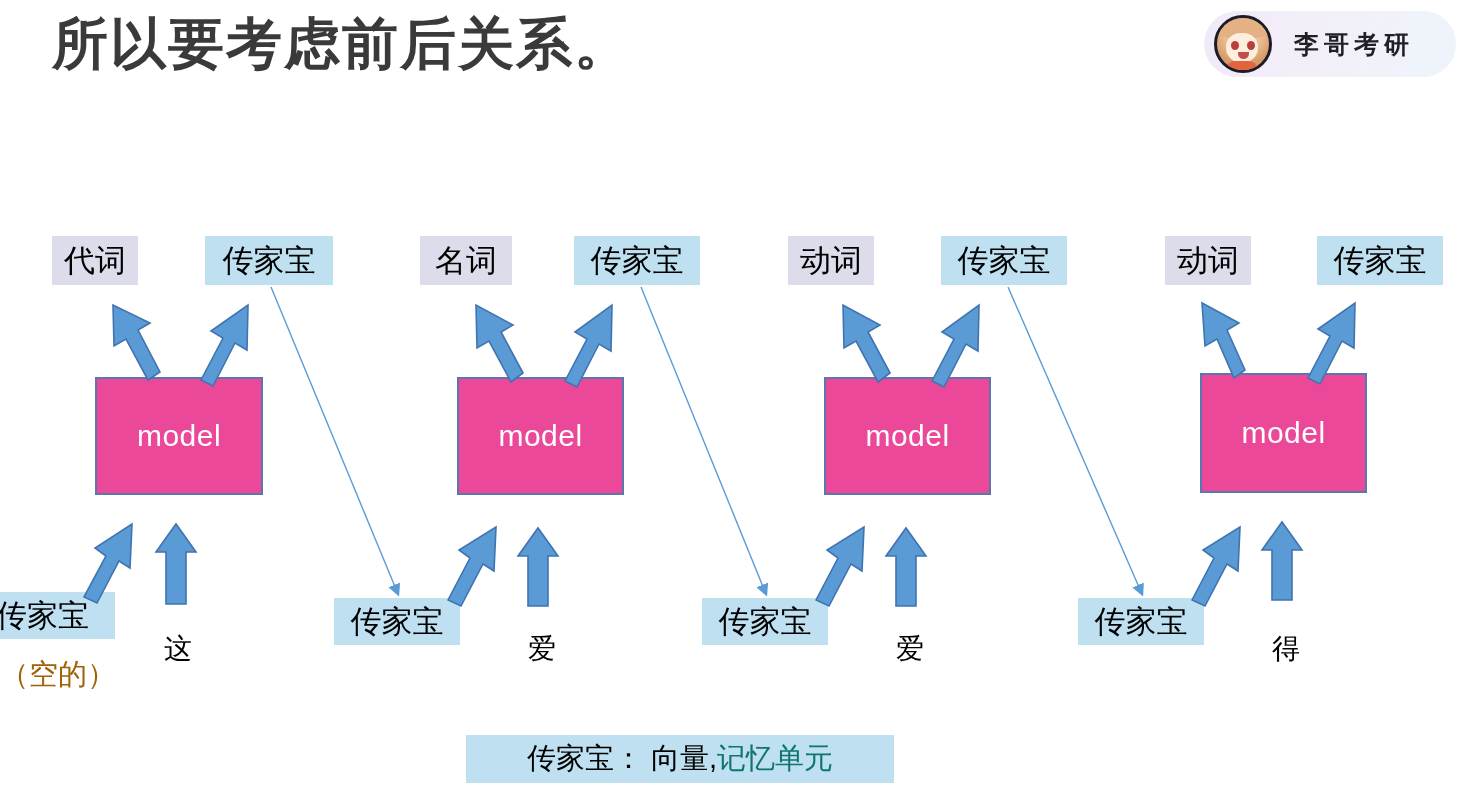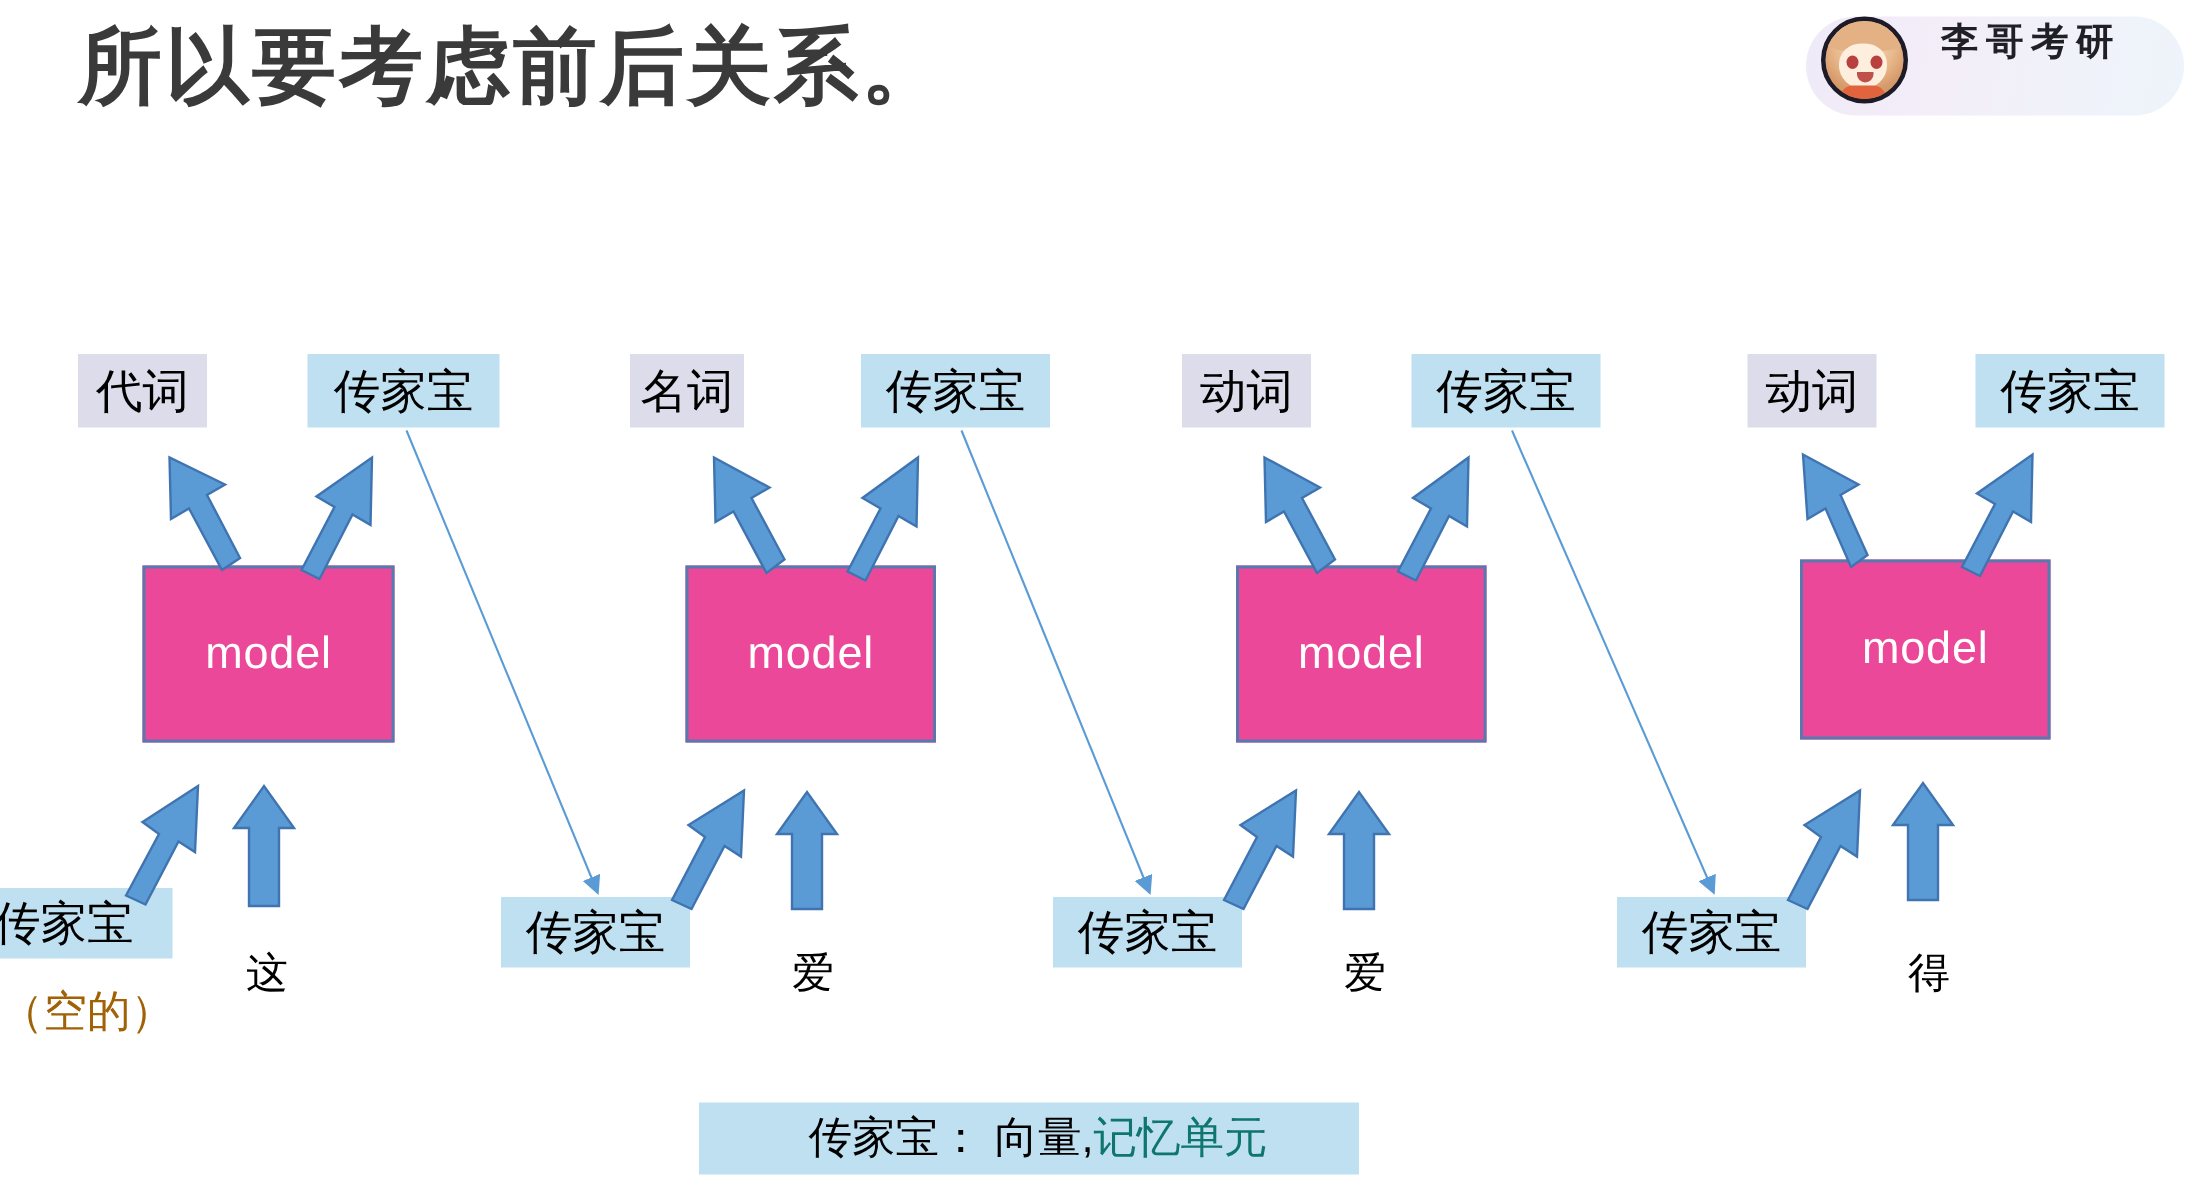--- a/index.html
+++ b/index.html
@@ -36,20 +36,21 @@
   
   .logo-pill {
     position: absolute;
     right: 10px;
     top: 11px;
     width: 252px;
     height: 66px;
     border-radius: 33px;
     background: linear-gradient(100deg, #efeaf7 0%, #f3eef8 40%, #f0f2fa 70%, #eef4fb 100%);
     display: flex;
+    align-items: center;
     box-sizing: border-box;
     padding-left: 10px;
   }
   .logo-avatar {
     width: 52px;
     height: 52px;
     border-radius: 50%;
     border: 3px solid #1d1b28;
     background: radial-gradient(circle at 50% 30%, #f6ddc4 0%, #e8b98c 45%, #d79a6a 70%, #c98d5e 100%);
     position: relative;
@@ -160,21 +161,20 @@
     left: 466px;
     top: 735px;
     width: 428px;
     height: 48px;
     background: #bfe0f0;
     display: flex;
     align-items: center;
     justify-content: center;
     font-size: 29px;
     white-space: nowrap;
-    padding-left: 12px;
   }
   .legend-bar .red { color: #0f766e; }
 
   .rnn-note {
     position: absolute;
     left: 995px;
     top: 738px;
     font-size: 30px;
     white-space: nowrap;
     display: flex;
@@ -216,21 +216,21 @@
     <div class="logo-text">李哥考研</div>
   </div>
 
   <div class="tag-box pos" style="left:52px;  top:236px; width:86px;  height:49px;">代词</div>
   <div class="tag-box state" style="left:205px; top:236px; width:128px; height:49px;">传家宝</div>
   <div class="model-box" style="left:95px;  top:377px; width:168px; height:118px;">model</div>
   <div class="tag-box state" style="left:-8px;  top:592px; width:123px; height:47px; justify-content:flex-start; padding-left:4px;">传家宝</div>
   <div class="note-label" style="left:0px;   top:655px;">（空的）</div>
   <div class="word-label" style="left:148px; top:630px; width:60px;">这</div>
 
-  <div class="tag-box pos" style="left:420px; top:236px; width:76px;  height:49px;">名词</div>
+  <div class="tag-box pos" style="left:420px; top:236px; width:92px;  height:49px;">名词</div>
   <div class="tag-box state" style="left:574px; top:236px; width:126px; height:49px;">传家宝</div>
   <div class="model-box" style="left:457px; top:377px; width:167px; height:118px;">model</div>
   <div class="tag-box state" style="left:334px; top:598px; width:126px; height:47px;">传家宝</div>
   <div class="word-label" style="left:512px; top:630px; width:60px;">爱</div>
 
   <div class="tag-box pos" style="left:788px; top:236px; width:86px;  height:49px;">动词</div>
   <div class="tag-box state" style="left:941px; top:236px; width:126px; height:49px;">传家宝</div>
   <div class="model-box" style="left:824px; top:377px; width:167px; height:118px;">model</div>
   <div class="tag-box state" style="left:702px; top:598px; width:126px; height:47px;">传家宝</div>
   <div class="word-label" style="left:880px; top:630px; width:60px;">爱</div>

